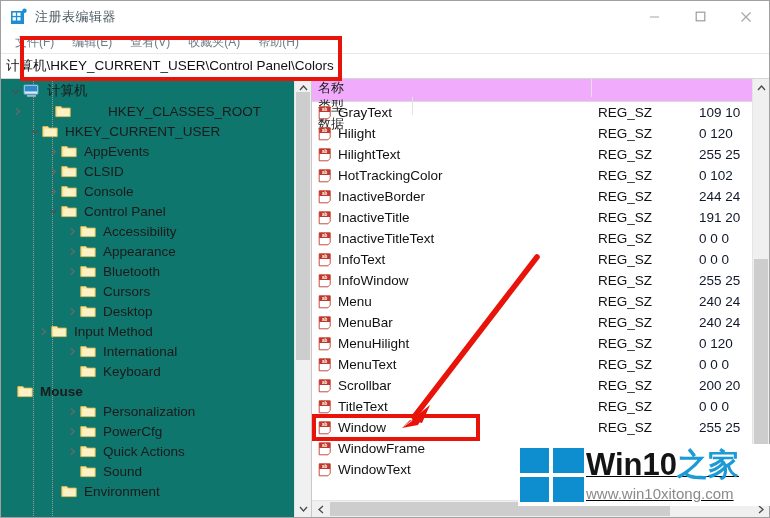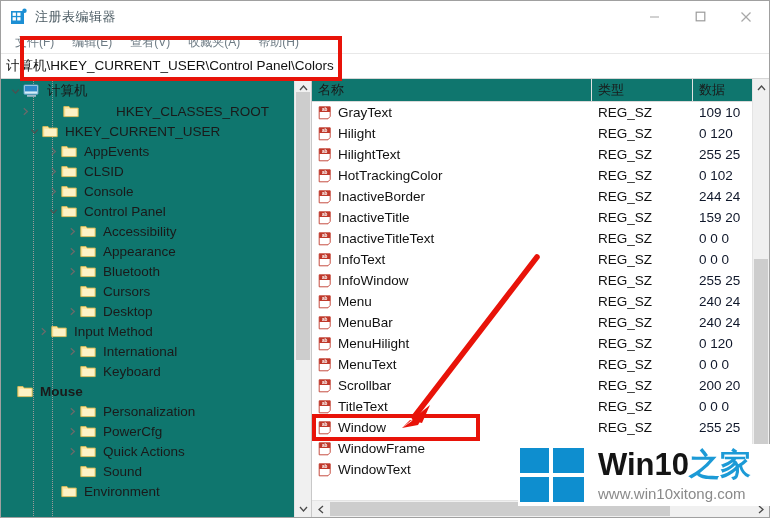--- a/index.html
+++ b/index.html
@@ -111,22 +111,23 @@
   }
   
   .value-pane{
     flex:1;position:relative;background:#ffffff;overflow:hidden;
     display:flex;flex-direction:column;min-width:0;
   }
   .col-header{
     height:22px;min-height:22px;
     display:flex;align-items:stretch;
     border-bottom:1px solid #d9d9d9;
-    background:#0f766e;
+    background:#f0abfc;
     position:relative;
+    flex-direction:column;
   }
   .col-header .cell{
     display:flex;align-items:center;
     font-size:13px;color:#1a1a1a;
     padding-left:6px;
     border-right:1px solid #e2e2e2;
     box-sizing:border-box;
   }
   .col-name{width:280px;}
   .col-type{width:101px;}
@@ -183,21 +184,21 @@
   .redbox{
     position:absolute;border:4px solid #e81309;box-sizing:border-box;
   }
   .watermark{
     position:absolute;display:flex;align-items:center;
     background:#ffffff;
   }
   .wm-logo{
     width:68px;height:58px;position:relative;flex:0 0 auto;
   }
-  .wm-text{margin-left:12px;line-height:1;}
+  .wm-text{line-height:1;text-decoration:underline;}
   .wm-line1{font-size:31px;font-weight:bold;white-space:nowrap;}
   .wm-win10{color:#141414;}
   .wm-zhijia{color:#1c9ad6;}
   .wm-line2{font-size:15px;color:#8a8a8a;margin-top:6px;white-space:nowrap;}
 </style>
 </head>
 <body>
 
 <div class="window">
 
@@ -257,21 +258,21 @@
                 <polyline points="1.2,2.6 4.5,6.2 7.8,2.6" fill="none" stroke="#4f4f4f" stroke-width="1.25"></polyline>
               </svg>
             </span>
             <span class="pc-icon"><svg width="17" height="14" viewBox="0 0 17 14">
                 <rect x="1" y="1" width="14" height="9.2" rx="0.6" fill="#d6eef8" stroke="#5b9bc4" stroke-width="1"></rect>
                 <rect x="2" y="2" width="12" height="5.4" fill="#2f88c9"></rect>
                 <rect x="4" y="11" width="9" height="1.8" fill="#9fb8c7"></rect>
               </svg></span>
             <span class="label">计算机</span>
           </div>
-          <div class="tree-row" style="padding-left: 16px; gap: 30px;">
+          <div class="tree-row" style="padding-left: 8px; gap: 30px;">
             <span class="expander">
               <svg width="9" height="9" viewBox="0 0 9 9">
                 <polyline points="2.8,1.2 6.4,4.5 2.8,7.8" fill="none" stroke="#6a6a6a" stroke-width="1.25"></polyline>
               </svg>
             </span>
             <span class="folder"><svg width="16" height="14" viewBox="0 0 16 14">
                 <path d="M0.8 2.6 L6 2.6 L7.1 4.1 L15.2 4.1 L15.2 12.6 L0.8 12.6 Z" fill="#fbe7a2" stroke="#e0bb55" stroke-width="0.9"></path>
                 <path d="M2.4 4.9 L14.3 4.9 L14.3 12.1 L2.4 12.1 Z" fill="#fdf2c6"></path>
               </svg></span>
             <span class="label">HKEY_CLASSES_ROOT</span>
@@ -571,21 +572,21 @@
           <div class="val-row">
             <div class="c-name">
               <span class="ab-icon"><svg width="14" height="14" viewBox="0 0 14 14">
                   <path d="M1.2 0.8 H12.2 V10.4 L10 12.8 H1.2 Z" fill="#ffffff" stroke="#c0392b" stroke-width="0.9"></path>
                   <rect x="1.2" y="0.8" width="11" height="5.2" fill="#c0392b"></rect>
                   <text x="6.7" y="5.2" font-size="4.6" fill="#ffffff" text-anchor="middle" font-family="Liberation Sans, sans-serif" font-weight="bold">ab</text>
                 </svg></span>
               <span class="val-name-txt">InactiveTitle</span>
             </div>
             <div class="c-type">REG_SZ</div>
-            <div class="c-data">159 20</div>
+            <div class="c-data">191 20</div>
           </div>
           <div class="val-row">
             <div class="c-name">
               <span class="ab-icon"><svg width="14" height="14" viewBox="0 0 14 14">
                   <path d="M1.2 0.8 H12.2 V10.4 L10 12.8 H1.2 Z" fill="#ffffff" stroke="#c0392b" stroke-width="0.9"></path>
                   <rect x="1.2" y="0.8" width="11" height="5.2" fill="#c0392b"></rect>
                   <text x="6.7" y="5.2" font-size="4.6" fill="#ffffff" text-anchor="middle" font-family="Liberation Sans, sans-serif" font-weight="bold">ab</text>
                 </svg></span>
               <span class="val-name-txt">InactiveTitleText</span>
             </div>

